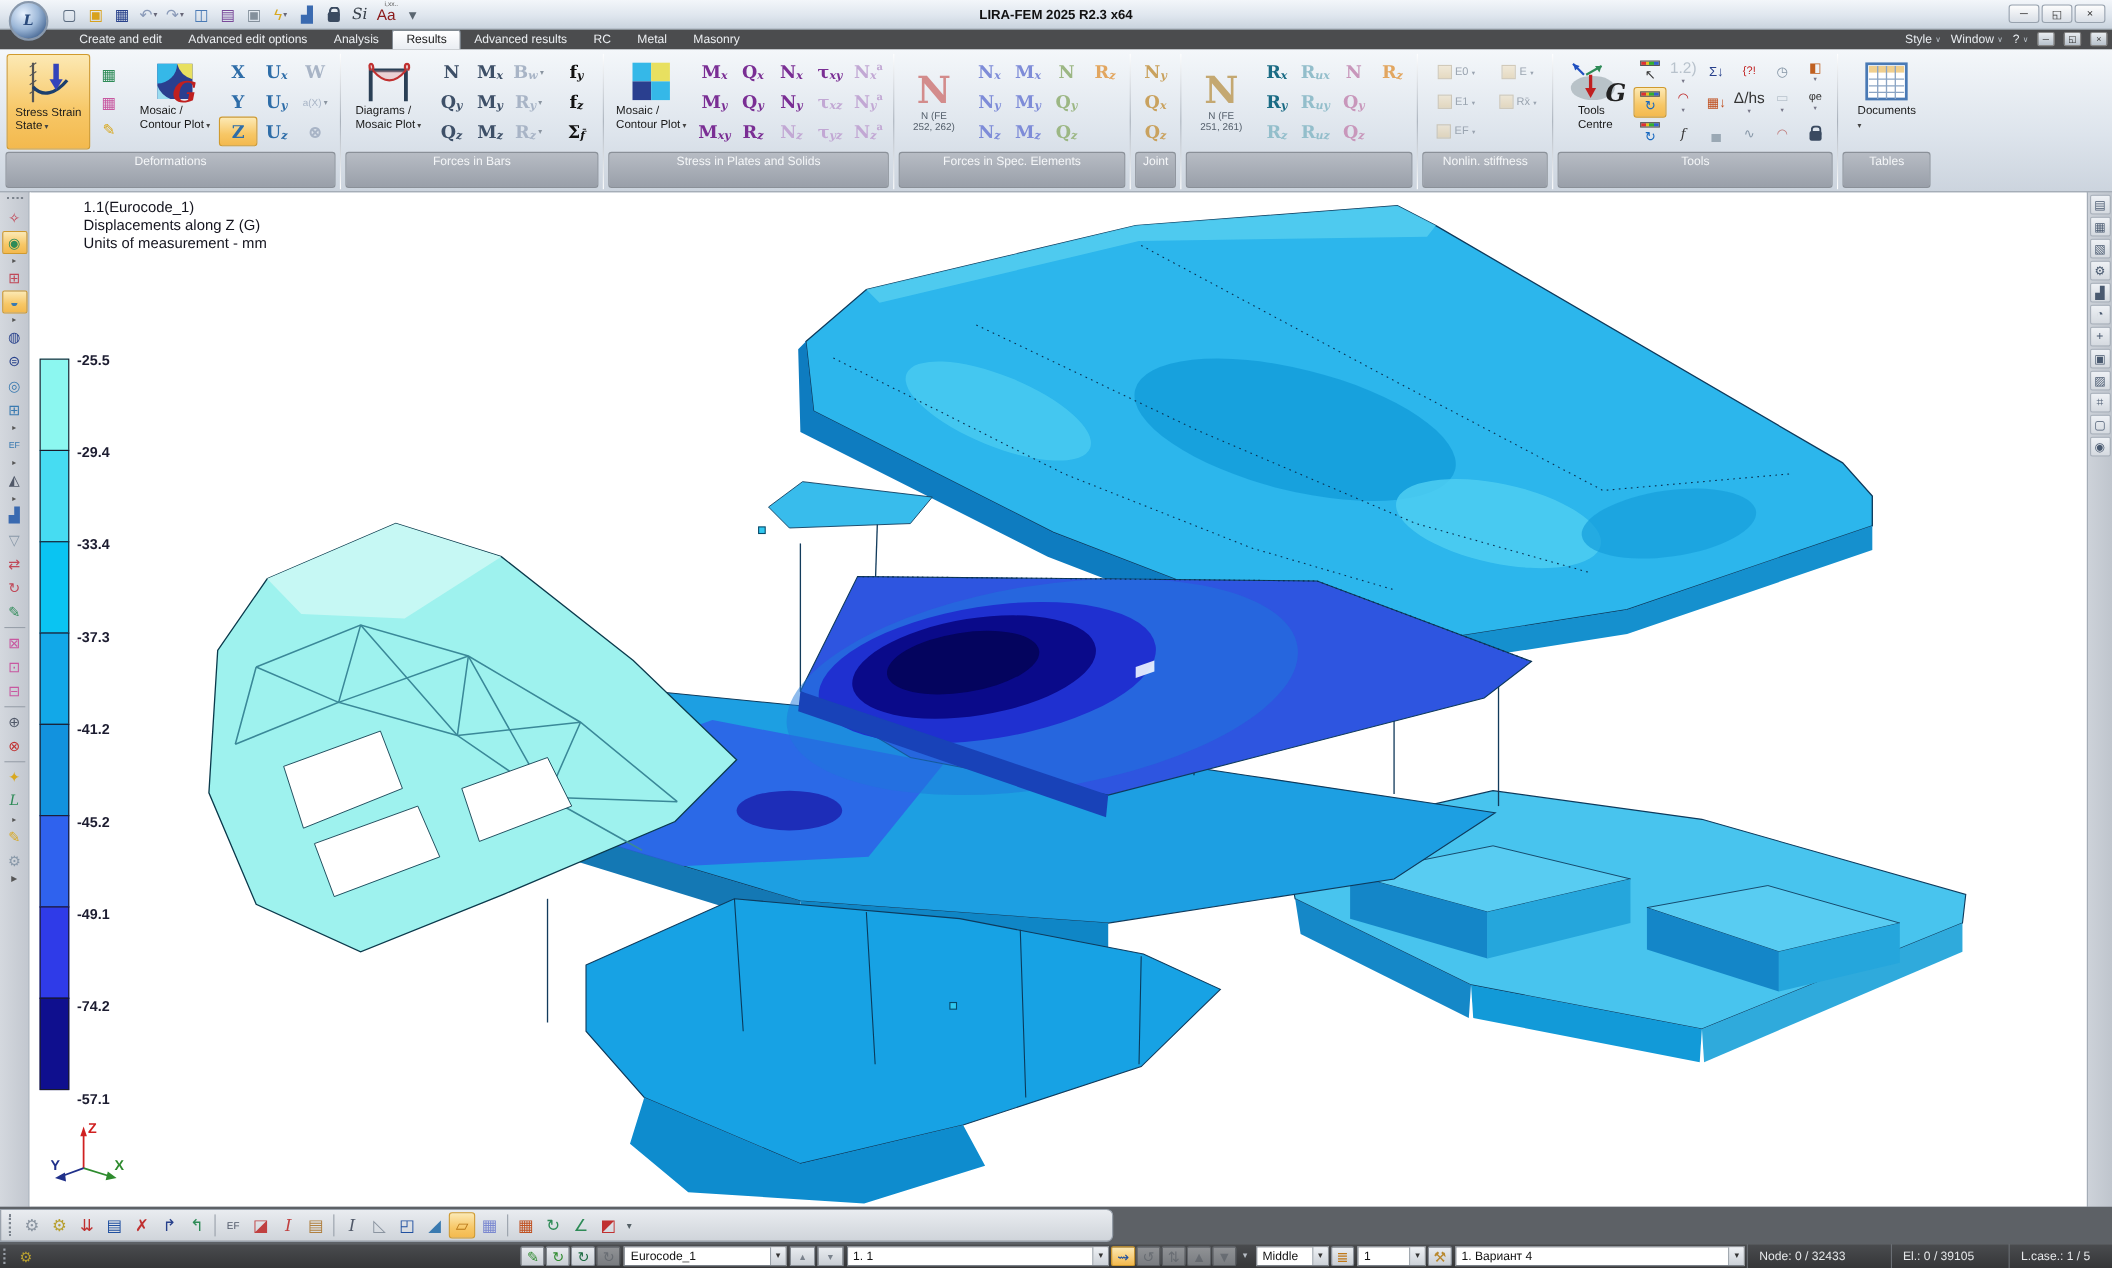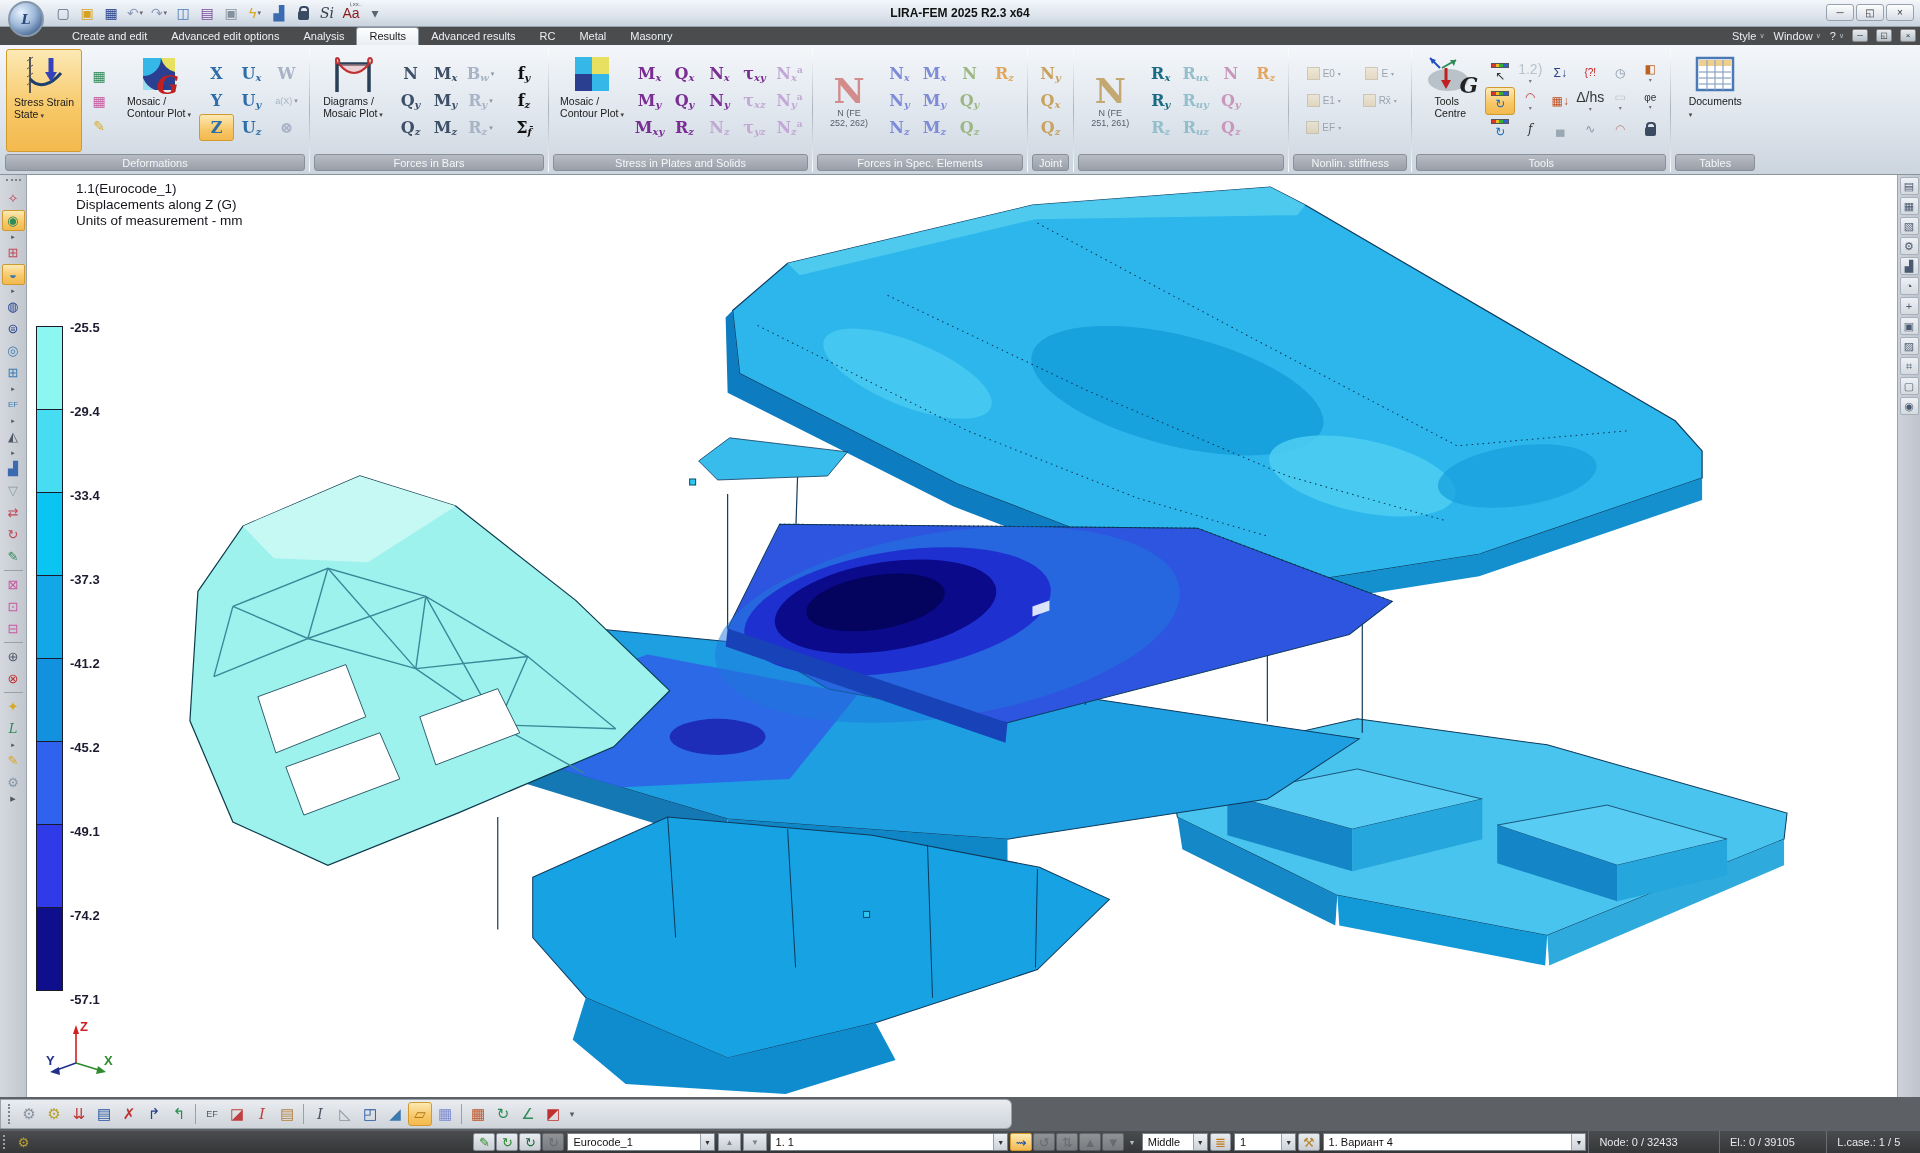--- a/index.html
+++ b/index.html
@@ -37,21 +37,21 @@
   .menuitem .arr{ font-size:7px; color:#b8c0c8;}
   .cwb { width:16px; height:13px; display:flex;align-items:center;justify-content:center;
     background:linear-gradient(#e8ecf0,#b8c2cc); border:1px solid #888; border-radius:2px; font-size:8px; color:#333;}
 
   
   .ribbon { position:absolute; left:0; top:45px; width:1920px; height:130px;
     background:linear-gradient(#f4f7fa,#dde4ec 60%,#ccd4de); border-bottom:1px solid #8a949e;
     display:flex; align-items:stretch; padding:2px 2px 0 2px; }
   .rgroup { display:flex; flex-direction:column; }
   .rgc { flex:1; display:flex; align-items:center; padding:2px 4px; gap:2px;}
-  .rglabel { height:17px; margin:0 3px 3px 3px; border-radius:3px; text-align:center;
+  .rglabel { height:33px; margin:0 3px 3px 3px; border-radius:3px; text-align:center;
     background:linear-gradient(#b7bcc4,#999fa9); border:1px solid #8a9098; color:#f4f6f8;
     font-size:11px; line-height:16px; white-space:nowrap; padding:0 6px;}
   .rgsep { width:1px; background:linear-gradient(#fff,#aab2bc,#fff); margin:2px 1px; }
   .bigbtn { width:76px; align-self:stretch; display:flex; flex-direction:column; align-items:center;
     justify-content:flex-start; padding:3px 1px 1px 1px; border-radius:3px; }
   .bigbtn .bicon { height:44px; display:flex; align-items:center; justify-content:center; }
   .bigbtn .blabel { font-size:10.5px; line-height:11.5px; text-align:left; color:#1a1a1a; }
   .bigbtn .blabel .arr { font-size:7px; color:#444; }
   .hlb { background:linear-gradient(#fce9b4,#f7c766 60%,#f3b94e); border:1px solid #d09a2e; }
   .lgrid { display:grid; grid-template-rows:repeat(3,27px); grid-auto-flow:column; grid-auto-columns:35px; align-self:center; }

